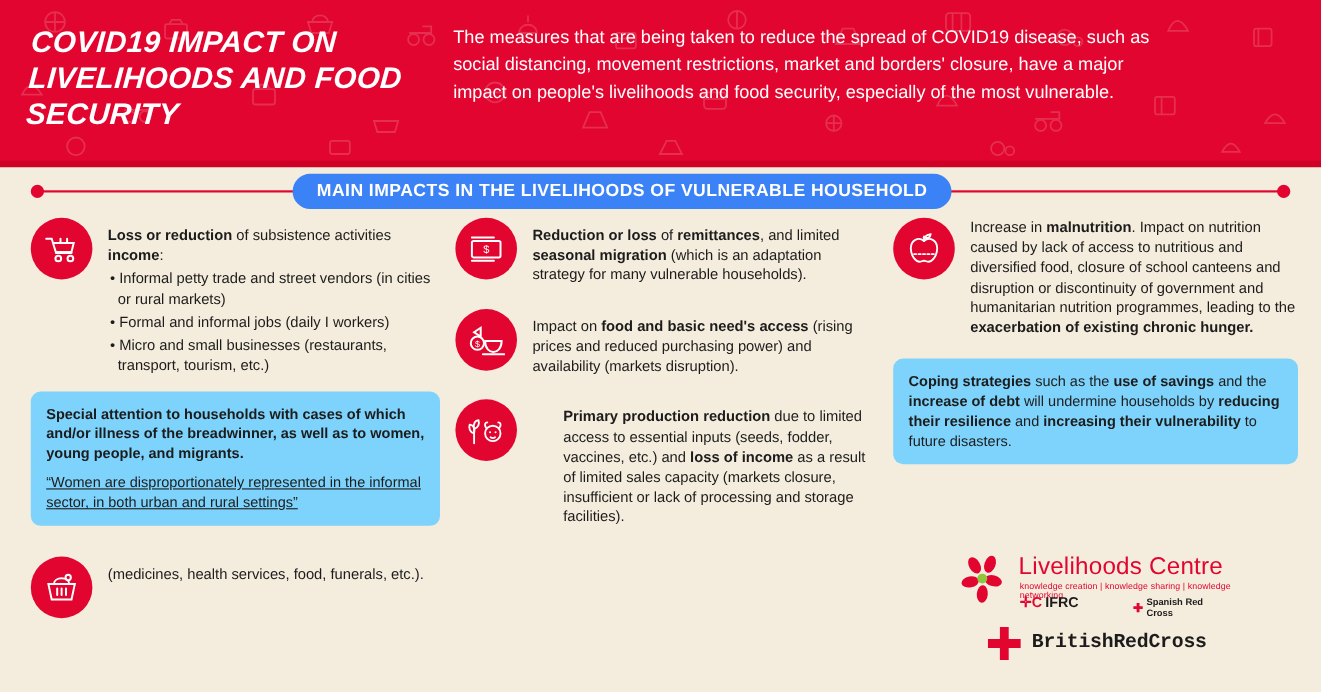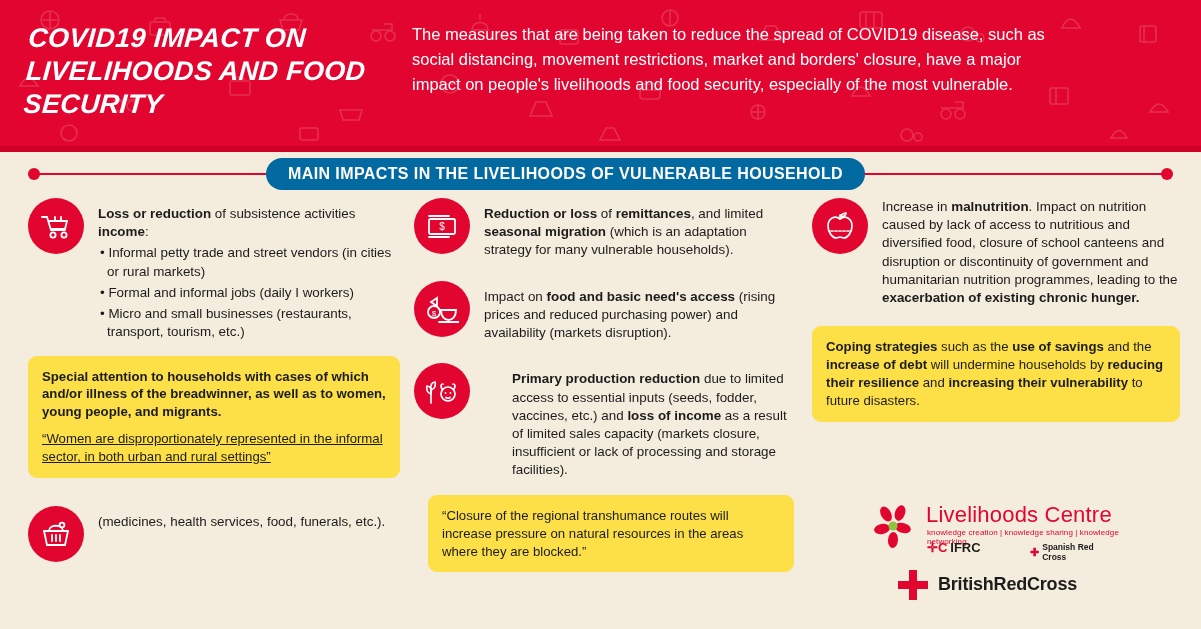--- a/index.html
+++ b/index.html
@@ -51,21 +51,21 @@
     background: #e2052f;
   }
   .banner-dot {
     position: absolute; top: 168px; width: 12px; height: 12px; border-radius: 50%;
     background: #e2052f;
   }
   .banner-dot.left { left: 28px; }
   .banner-dot.right { left: 1161px; }
   .banner-pill {
     position: absolute; left: 266px; top: 158px; height: 32px;
-    background: #0369a1;
+    background: #3b82f6;
     border-radius: 16px;
     color: #fff;
     font-size: 16px;
     font-weight: bold;
     letter-spacing: 0.4px;
     display: flex; align-items: center; justify-content: center;
     padding: 0 22px;
   }
 
   
@@ -83,41 +83,41 @@
     margin-right: 14px;
   }
   .bullet-icon svg { display: block; }
   .item-text { flex: 1 1 auto; font-size: 13.4px; color: #1c1c1c; line-height: 1.36; padding-top: 7px; }
   .item-text p { margin: 0 0 1px 0; }
   .item-text .sub { margin: 0; padding-left: 2px; }
   .item-text .sub div { margin-top: 3px; text-indent: -7px; padding-left: 7px; }
   b { font-weight: bold; }
 
   .tan-box {
-    background: #fde047;
+    background: #7dd3fc;
     border-radius: 9px;
     padding: 12px 14px;
     font-size: 13.2px;
     line-height: 1.36;
     color: #1c1c1c;
   }
   .tan-box p { margin: 0; }
   .tan-box p + p { margin-top: 9px; text-decoration: underline; }
 
   
   .logos { position: absolute; left: 870px; top: 500px; width: 250px; }
   .logo-row1 { position: relative; height: 56px; }
   .logo-flower { position: absolute; left: 0; top: 2px; width: 48px; height: 48px; }
   .logo-lc-name { position: absolute; left: 56px; top: 2px; font-size: 22px; color: #e2052f; font-weight: normal; letter-spacing: 0.2px; }
   .logo-lc-tag { position: absolute; left: 57px; top: 28px; font-size: 8px; color: #e2052f; letter-spacing: 0.1px; }
   .logo-ifrc { position: absolute; left: 57px; top: 40px; font-size: 13px; font-weight: bold; color: #1c1c1c; display: flex; align-items: center; gap: 3px; }
   .logo-ifrc .cross { color: #e2052f; font-size: 13px; font-weight: bold; }
   .logo-spanish { position: absolute; left: 160px; top: 42px; font-size: 8.5px; font-weight: bold; color: #1c1c1c; display: flex; align-items: center; gap: 3px; }
   .logo-spanish .cross { color: #e2052f; font-size: 11px; }
-  .logo-row2 { position: relative; height: 40px; margin-top: 10px; margin-left: 28px; }
+  .logo-row2 { position: relative; height: 40px; margin-top: 10px; margin-left: 28px; font-family: Liberation Mono, monospace; }
   .brc-cross { position: absolute; left: 0; top: 4px; width: 30px; height: 30px; }
   .brc-text { position: absolute; left: 40px; top: 8px; font-size: 18px; font-weight: bold; color: #1c1c1c; letter-spacing: -0.2px; }
 </style>
 </head>
 <body>
 
 <div class="page">
 
   <div class="header">
     <svg class="header-pattern" viewBox="0 0 1201 152" preserveAspectRatio="none">
@@ -334,23 +334,20 @@
           <path d="M22 21.5 q2 1.5 4 0"></path>
         </svg>
       </div>
       <div class="item-text">
         <p>
           <b>Primary production reduction</b><span> due to limited access to essential inputs (seeds, fodder, vaccines, etc.) and </span><b>loss of income</b><span> as a result of limited sales capacity (markets closure, insufficient or lack of processing and storage facilities).</span>
         </p>
       </div>
     </div>
 
-    <div class="tan-box" style="margin-top:14px; margin-left:14px;">
-      <p>“Closure of the regional transhumance routes will increase pressure on natural resources in the areas where they are blocked.”</p>
-    </div>
 
   </div>
 
   <div class="col col3">
 
     <div class="item">
       <div class="bullet-icon">
         <svg width="34" height="30" viewBox="0 0 34 30" fill="none" stroke="#ffffff" stroke-width="1.7" stroke-linecap="round">
           <path d="M17 8 c-5 -4 -12 -1 -12 7 0 7 5 12 8 12 1.5 0 2.5 -1 4 -1 s2.5 1 4 1 c3 0 8 -5 8 -12 0 -8 -7 -11 -12 -7 z"></path>
           <path d="M17 8 v-4 M17 5 c3 -3 6 -3 6 -3 0 3 -3 4 -6 3 z"></path>

